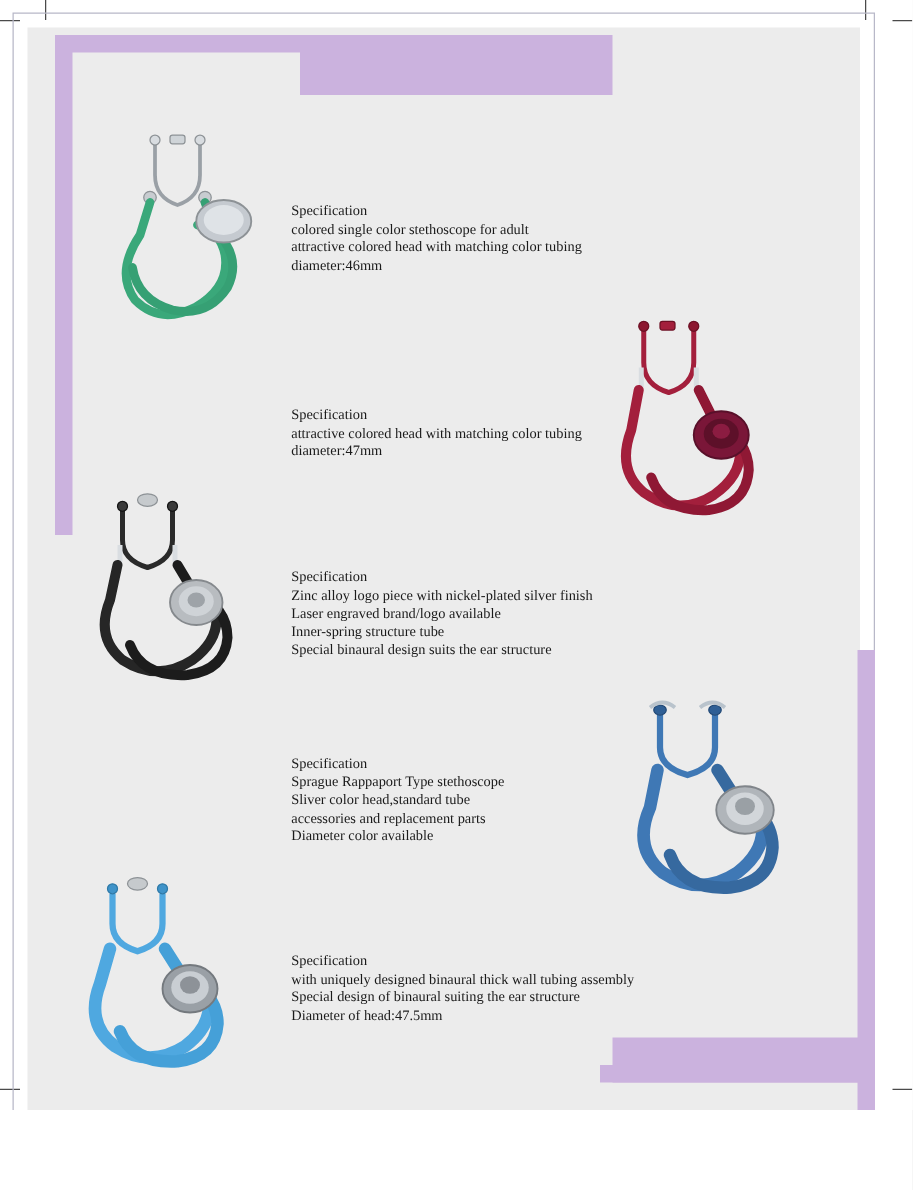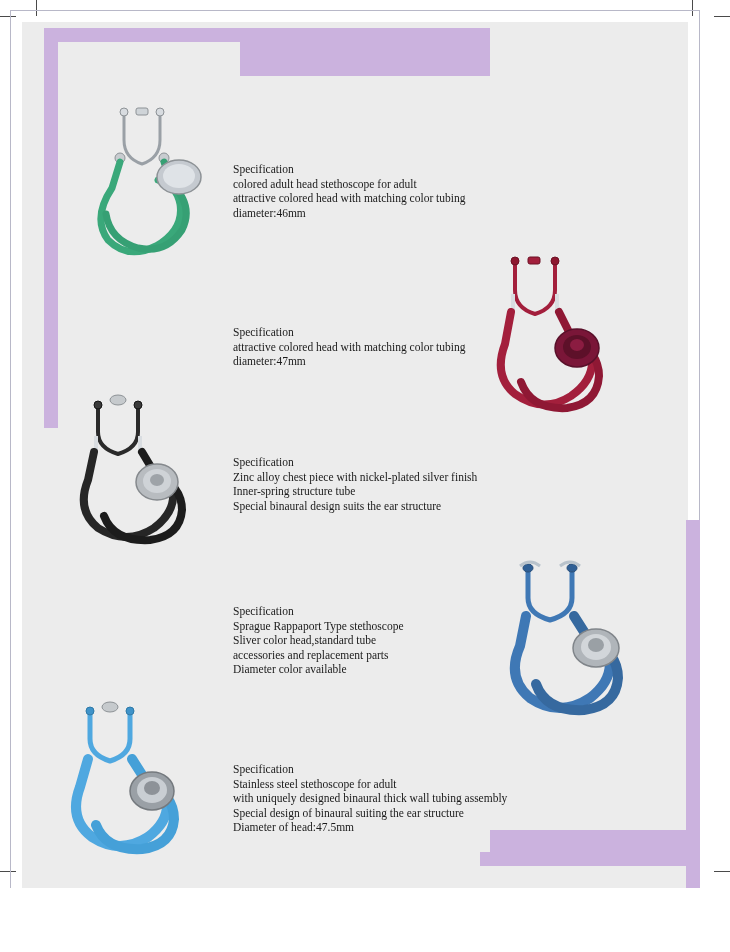--- a/index.html
+++ b/index.html
@@ -131,21 +131,21 @@
           <path d="M58 62 L50 88 Q30 118 46 140 Q66 160 94 146 Q122 130 118 104 Q114 84 96 80" fill="none" stroke="#3aa87a" stroke-width="7" stroke-linecap="round"></path>
           <path d="M102 62 L110 84 Q132 106 120 130 Q104 154 76 148 Q48 140 44 114" fill="none" stroke="#36a074" stroke-width="7" stroke-linecap="round"></path>
 
           <ellipse cx="117" cy="77" rx="22" ry="17" fill="#c5cad0" stroke="#8d9296" stroke-width="1.5"></ellipse>
           <ellipse cx="117" cy="76" rx="16" ry="12" fill="#dfe3e7"></ellipse>
         </svg>
       </div>
     </div>
     <div class="spec" style="left:233px; top:162px;">
       <span class="spec-line">Specification</span>
-      <span class="spec-line">colored adult head stethoscope for adult</span>
+      <span class="spec-line">colored single color stethoscope for adult</span>
       <span class="spec-line">attractive colored head with matching color tubing</span>
       <span class="spec-line">diameter:46mm</span>
     </div>
   </div>
 
   <div class="row">
     <div class="img-wrap" style="left:487px; top:248px;">
       <div class="steth">
         <svg width="160" height="170" viewBox="0 0 160 170">
           <path d="M28 16 L28 42 Q28 60 48 66 Q68 60 68 42 L68 16" fill="none" stroke="#a31f3c" stroke-width="4"></path>
@@ -182,21 +182,22 @@
           <path d="M22 66 L16 94 Q4 124 26 142 Q54 160 82 142 Q106 124 100 100" fill="none" stroke="#262626" stroke-width="8" stroke-linecap="round"></path>
           <path d="M70 66 L82 86 Q110 100 110 124 Q108 150 78 154 Q42 156 32 130" fill="none" stroke="#1c1c1c" stroke-width="8" stroke-linecap="round"></path>
           <ellipse cx="85" cy="96" rx="21" ry="18" fill="#b8bcc0" stroke="#85898d" stroke-width="1.5"></ellipse>
           <ellipse cx="85" cy="95" rx="14" ry="12" fill="#cfd3d7"></ellipse>
           <ellipse cx="85" cy="94" rx="7" ry="6" fill="#9ea3a8"></ellipse>
         </svg>
       </div>
     </div>
     <div class="spec" style="left:233px; top:455px;">
       <span class="spec-line">Specification</span>
-      <span class="spec-line">Zinc alloy chest piece with nickel-plated silver finish</span>
+      <span class="spec-line">Zinc alloy logo piece with nickel-plated silver finish</span>
+      <span class="spec-line">Laser engraved brand/logo available</span>
       <span class="spec-line">Inner-spring structure tube</span>
       <span class="spec-line">Special binaural design suits the ear structure</span>
     </div>
   </div>
 
   <div class="row">
     <div class="img-wrap" style="left:500px; top:550px;">
       <div class="steth">
         <svg width="170" height="170" viewBox="0 0 170 170">
           <path d="M28 22 L28 48 Q28 64 50 70 Q72 64 72 48 L72 22" fill="none" stroke="#3f78b5" stroke-width="5"></path>
@@ -232,20 +233,19 @@
           <path d="M26 64 L18 92 Q6 124 30 142 Q58 160 86 142 Q110 124 104 100" fill="none" stroke="#4fa8e0" stroke-width="10" stroke-linecap="round"></path>
           <path d="M70 64 L84 86 Q112 100 112 124 Q110 150 80 154 Q44 156 34 130" fill="none" stroke="#45a0d8" stroke-width="10" stroke-linecap="round"></path>
           <ellipse cx="90" cy="96" rx="22" ry="19" fill="#9aa0a6" stroke="#74797e" stroke-width="1.5"></ellipse>
           <ellipse cx="90" cy="95" rx="15" ry="13" fill="#c9ced3"></ellipse>
           <ellipse cx="90" cy="93" rx="8" ry="7" fill="#8d9298"></ellipse>
         </svg>
       </div>
     </div>
     <div class="spec" style="left:233px; top:762px;">
       <span class="spec-line">Specification</span>
-      <span class="spec-line">Stainless steel stethoscope for adult</span>
       <span class="spec-line">with uniquely designed binaural thick wall tubing assembly</span>
       <span class="spec-line">Special design of binaural suiting the ear structure</span>
       <span class="spec-line">Diameter of head:47.5mm</span>
     </div>
   </div>
 
 </div>
 
 </body></html>

